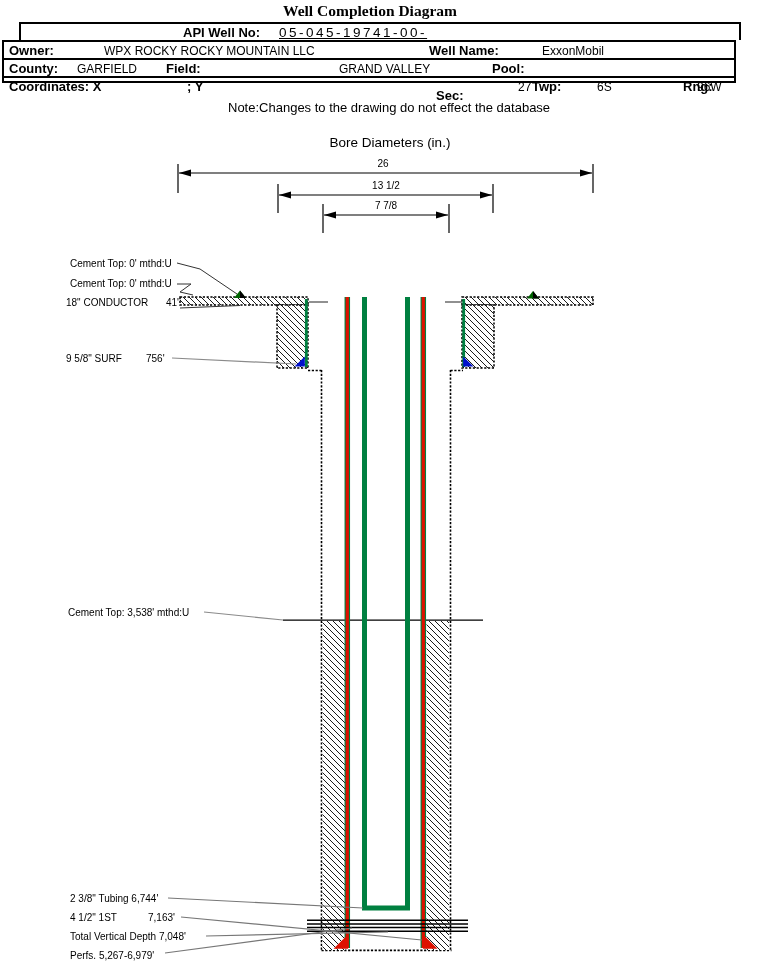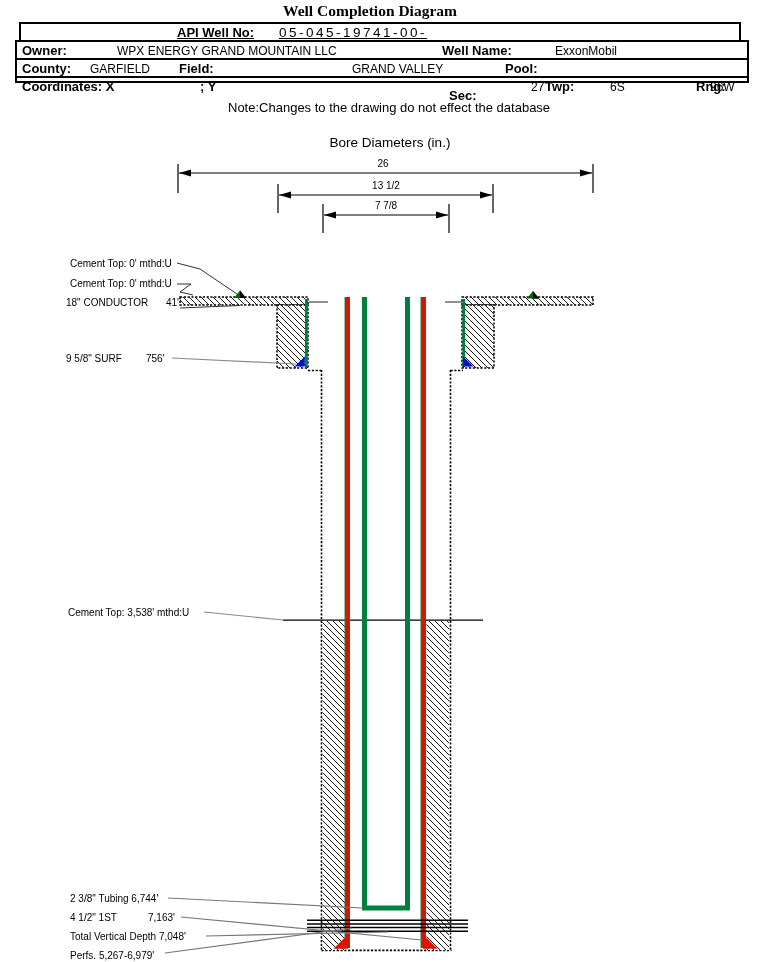--- a/index.html
+++ b/index.html
@@ -4,47 +4,47 @@
 <style>
   html,body{margin:0;padding:0;}
   body{
     width:759px;height:962px;position:relative;background:#fff;overflow:hidden;
     font-family:"Liberation Sans",sans-serif;color:#000;
   }
   .abs{position:absolute;}
   .page-title{top:2px;left:0;width:740px;text-align:center;font-size:15.5px;font-weight:bold;font-family:Liberation Serif, serif;}
   .row1{top:22px;left:19px;width:722px;height:18px;box-sizing:border-box;
         border:2px solid #000;border-bottom:none;}
-  .tbox{top:40px;left:15px;width:734px;height:43px;box-sizing:border-box;border:2px solid #000;}
+  .tbox{top:40px;left:2px;width:734px;height:43px;box-sizing:border-box;border:2px solid #000;}
   .divider{left:0;width:730px;height:2px;background:#000;}
   .lbl{font-size:13px;font-weight:bold;white-space:pre;}
   .val{font-size:12px;white-space:pre;}
   .apival{font-size:13.5px;letter-spacing:2.5px;white-space:pre;}
   .note{top:100px;left:228px;font-size:13px;}
   svg text{fill:#000;}
   .anno{font-size:10px;font-family:"Liberation Sans",sans-serif;}
   .dimlbl{font-size:10px;font-family:"Liberation Sans",sans-serif;}
   .boretitle{font-size:13.5px;font-family:"Liberation Sans",sans-serif;}
 </style>
 </head>
 <body>
 
 <div class="abs page-title">Well Completion Diagram</div>
 
 <div class="abs row1">
-  <span class="abs lbl" style="left:156px;top:1px;text-decoration:underline;">API Well No:</span>
+  <span class="abs lbl" style="left:162px;top:1px;">API Well No:</span>
   <span class="abs apival" style="left:258px;top:1px;text-decoration:underline;">05-045-19741-00-</span>
 </div>
 
 <div class="abs tbox">
   <div class="abs divider" style="top:16px;"></div>
   <div class="abs divider" style="top:34px;"></div>
 
   <span class="abs lbl" style="left:5px;top:1px;">Owner:</span>
-  <span class="abs val" style="left:100px;top:2px;">WPX ENERGY GRAND MOUNTAIN LLC</span>
+  <span class="abs val" style="left:100px;top:2px;">WPX ROCKY ROCKY MOUNTAIN LLC</span>
   <span class="abs lbl" style="left:425px;top:1px;">Well Name:</span>
   <span class="abs val" style="left:538px;top:2px;">ExxonMobil</span>
 
   <span class="abs lbl" style="left:5px;top:19px;">County:</span>
   <span class="abs val" style="left:73px;top:20px;">GARFIELD</span>
   <span class="abs lbl" style="left:162px;top:19px;">Field:</span>
   <span class="abs val" style="left:335px;top:20px;">GRAND VALLEY</span>
   <span class="abs lbl" style="left:488px;top:19px;">Pool:</span>
   <span class="abs val" style="left:540px;top:20px;"></span>
 

